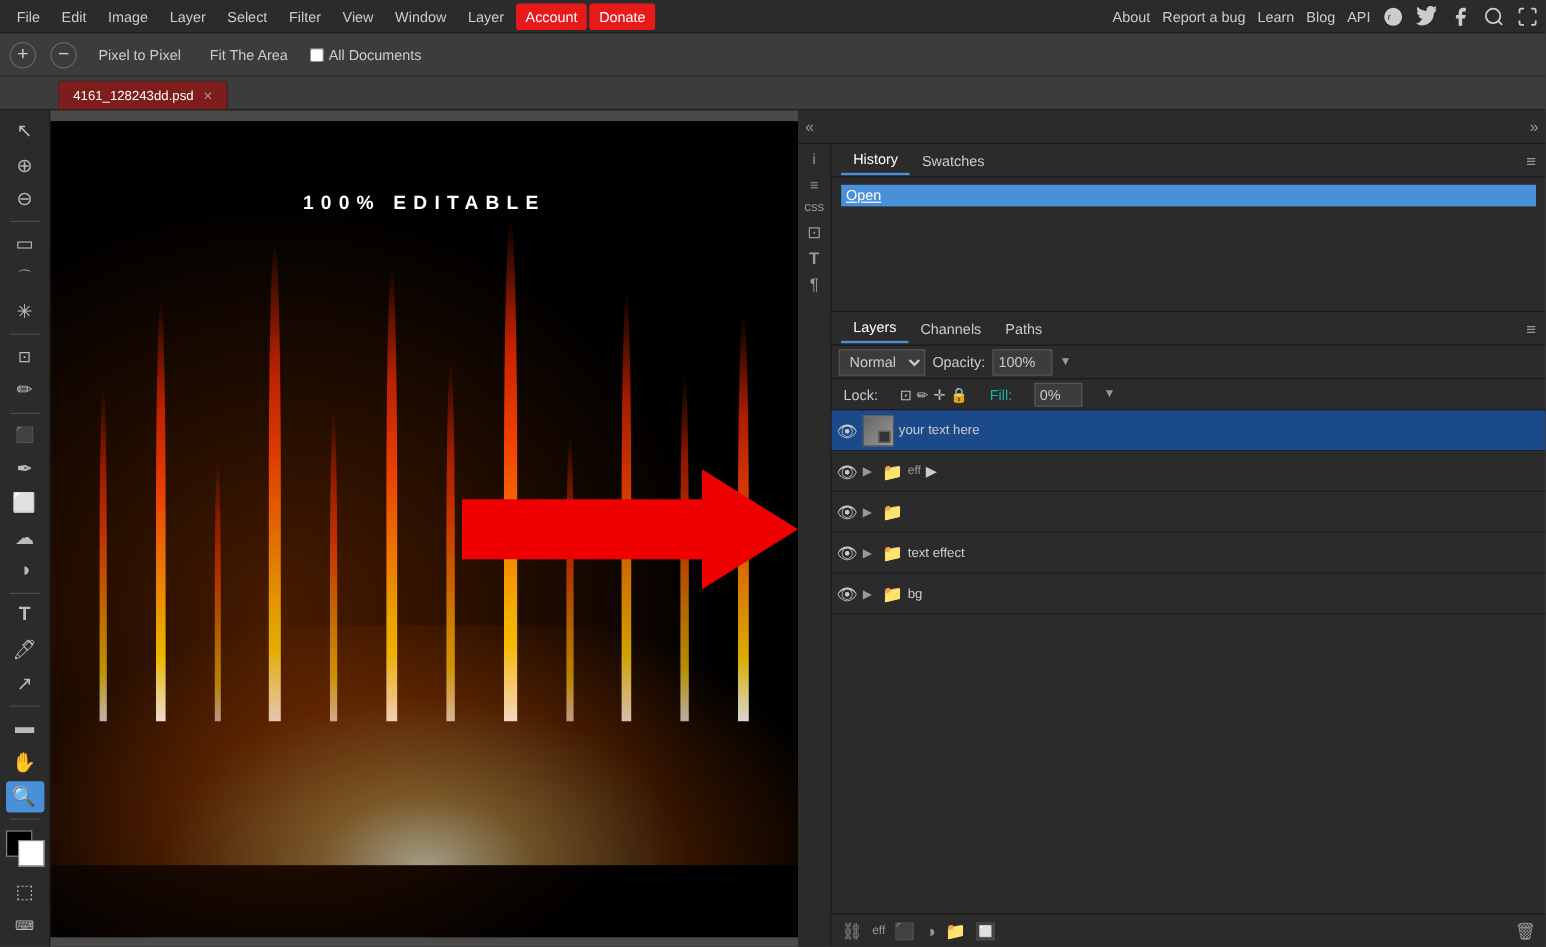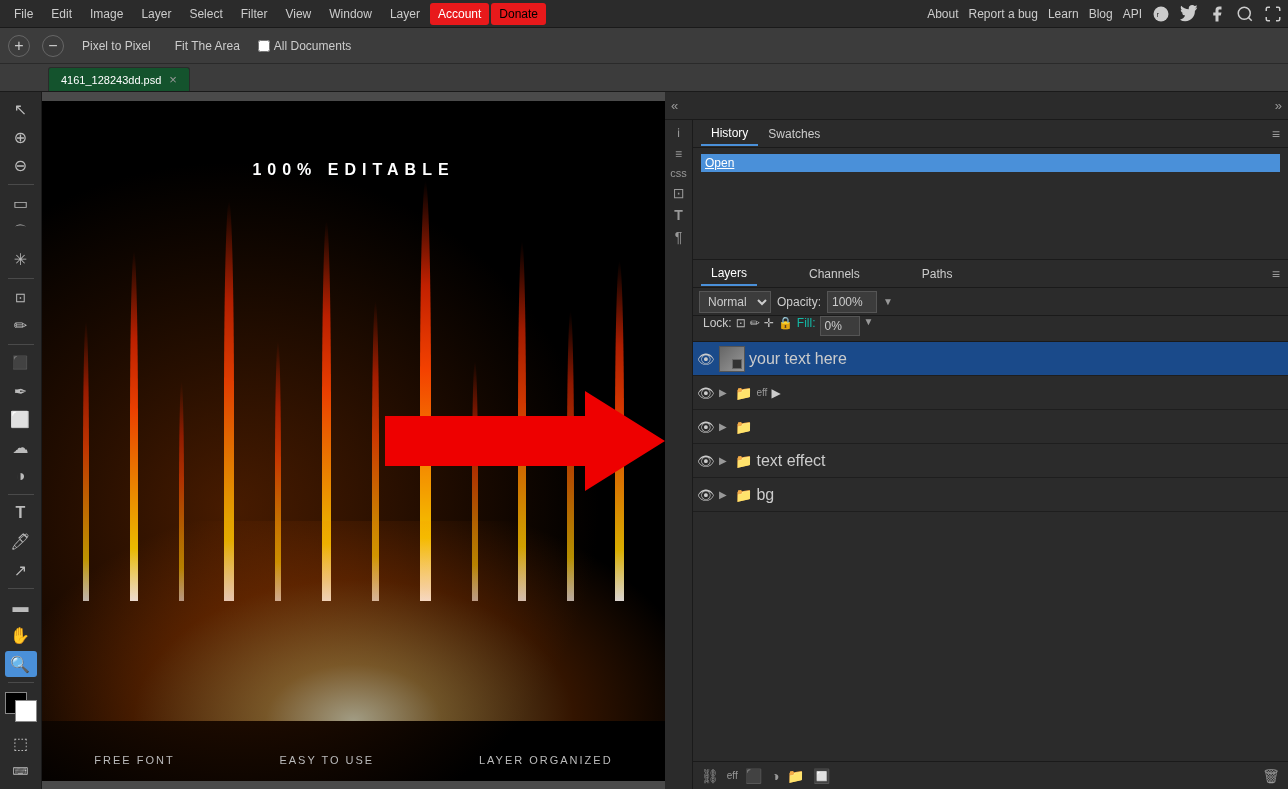--- a/index.html
+++ b/index.html
@@ -2,37 +2,37 @@
 <html><head>
   <meta charset="utf-8">
   <style>
     * { margin: 0; padding: 0; box-sizing: border-box; }
     body { width: 1288px; height: 789px; overflow: hidden; background: #3c3c3c; font-family: Arial, sans-serif; font-size: 12px; color: #ccc; display: flex; flex-direction: column; }
 
     
     #menubar { height: 28px; background: #2b2b2b; display: flex; align-items: center; padding: 0 6px; gap: 2px; border-bottom: 1px solid #1a1a1a; }
     .menu-item { padding: 4px 8px; color: #ccc; cursor: pointer; font-size: 12px; border-radius: 3px; white-space: nowrap; }
     .menu-item.active { background: #e8191b; color: #fff; }
-    .menu-item.donate { background: #e8191b; color: #000000; text-align: right; }
+    .menu-item.donate { background: #e8191b; color: #ffffff; text-align: right; }
     .menu-spacer { flex: 1; }
     .menu-right { display: flex; align-items: center; gap: 10px; }
     .menu-right-item { color: #ccc; cursor: pointer; font-size: 12px; }
     .social-icon { width: 18px; height: 18px; display: inline-flex; align-items: center; justify-content: center; color: #ccc; cursor: pointer; }
 
     
     #toolbar { height: 36px; background: #3c3c3c; display: flex; align-items: center; padding: 0 8px; gap: 12px; border-bottom: 1px solid #2a2a2a; }
     .toolbar-btn { display: flex; align-items: center; gap: 4px; color: #ccc; cursor: pointer; font-size: 12px; padding: 3px 6px; border-radius: 3px; }
     .zoom-btn { width: 22px; height: 22px; border-radius: 50%; display: flex; align-items: center; justify-content: center; color: #ccc; cursor: pointer; border: 1px solid #666; font-size: 14px; }
     .checkbox-label { display: flex; align-items: center; gap: 4px; color: #ccc; font-size: 12px; cursor: pointer; }
     input[type=checkbox] { width: 12px; height: 12px; }
 
     
     #tabbar { height: 28px; background: #3c3c3c; display: flex; align-items: flex-end; padding-left: 48px; border-bottom: 1px solid #1a1a1a; }
     .tab { height: 24px; padding: 0 12px; background: #505050; border: 1px solid #2a2a2a; border-bottom: none; display: flex; align-items: center; gap: 8px; font-size: 11px; color: #ccc; cursor: pointer; border-radius: 3px 3px 0 0; }
-    .tab.active { background: #14532d; color: #fff; }
+    .tab.active { background: #7f1d1d; color: #fff; }
     .tab-close { color: #999; cursor: pointer; font-size: 13px; }
 
     
     #main { display: flex; flex: 1; overflow: hidden; }
 
     
     #lefttoolbar { width: 42px; background: #2b2b2b; display: flex; flex-direction: column; align-items: center; padding: 4px 0; gap: 2px; border-right: 1px solid #1a1a1a; }
     .tool-btn { width: 32px; height: 28px; display: flex; align-items: center; justify-content: center; color: #bbb; cursor: pointer; border-radius: 3px; font-size: 16px; position: relative; }
     .tool-btn.active { background: #4a90d9; color: #fff; }
     .tool-separator { width: 26px; height: 1px; background: #4a4a4a; margin: 3px 0; }
@@ -55,47 +55,47 @@
     .panel-header { height: 28px; background: #2b2b2b; display: flex; align-items: center; padding: 0 8px; border-bottom: 1px solid #1a1a1a; }
     .panel-tab { padding: 4px 10px; font-size: 12px; color: #ccc; cursor: pointer; }
     .panel-tab.active { color: #fff; border-bottom: 2px solid #4a90d9; text-align: right; }
     .panel-menu { margin-left: auto; color: #999; cursor: pointer; font-size: 14px; }
     .panel-content { padding: 6px 8px; font-size: 12px; color: #999; }
     .history-item { padding: 2px 4px; color: #ccc; font-size: 12px; cursor: pointer; text-decoration: underline; }
     .history-item.active { background: #4a90d9; color: #fff; }
 
     
     #layers-panel { flex: 1; display: flex; flex-direction: column; }
-    .layers-header { height: 28px; background: #2b2b2b; display: flex; align-items: center; padding: 0 8px; border-bottom: 1px solid #1a1a1a; gap: 42px; }
+    .layers-header { height: 28px; background: #2b2b2b; display: flex; align-items: center; padding: 0 8px; border-bottom: 1px solid #1a1a1a; }
     .layers-tab { padding: 4px 10px; font-size: 12px; color: #ccc; cursor: pointer; }
     .layers-tab.active { color: #fff; border-bottom: 2px solid #4a90d9; }
 
     
     .blend-row { height: 28px; display: flex; align-items: center; padding: 0 6px; gap: 6px; border-bottom: 1px solid #1a1a1a; }
     select.blend-select { background: #3c3c3c; color: #ccc; border: 1px solid #555; padding: 2px 4px; font-size: 12px; height: 22px; cursor: pointer; }
     .opacity-label { font-size: 12px; color: #ccc; }
     .opacity-value { background: #3c3c3c; color: #ccc; border: 1px solid #555; padding: 2px 4px; font-size: 12px; width: 50px; height: 22px; display: flex; align-items: center; }
     .opacity-arrow { color: #999; font-size: 10px; cursor: pointer; }
 
     
-    .lock-row { height: 26px; display: flex; align-items: flex-start; padding: 0 6px; gap: 4px; border-bottom: 1px solid #1a1a1a; }
+    .lock-row { height: 26px; display: flex; align-items: center; padding: 0 6px; gap: 18px; border-bottom: 1px solid #1a1a1a; }
     .lock-label { font-size: 12px; color: #ccc; margin-left: 4px; }
     .fill-label { font-size: 12px; color: #14b8a6; }
     .fill-value { background: #3c3c3c; color: #ccc; border: 1px solid #555; padding: 2px 4px; font-size: 12px; width: 40px; height: 20px; display: flex; align-items: center; }
     .lock-icons { display: flex; gap: 4px; }
     .lock-icon-sm { font-size: 12px; color: #bbb; cursor: pointer; }
 
     
     .layer-row { height: 34px; display: flex; align-items: center; padding: 0 4px; gap: 4px; cursor: pointer; border-bottom: 1px solid #1e1e1e; position: relative; }
     .layer-row.selected { background: #1a4a8a; }
     .layer-visibility { font-size: 14px; color: #ccc; cursor: pointer; width: 18px; text-align: center; }
     .layer-expand { font-size: 10px; color: #999; cursor: pointer; width: 12px; }
     .layer-thumb { width: 26px; height: 26px; border: 1px solid #555; background: #555; display: flex; align-items: center; justify-content: center; font-size: 10px; flex-shrink: 0; }
     .layer-thumb-text { background: #777; }
-    .layer-name { font-size: 16px; color: #ccc; flex: 1; }
+    .layer-name { font-size: 11px; color: #ccc; flex: 1; }
     .layer-eff { font-size: 10px; color: #999; }
     .layer-arrow { font-size: 12px; color: #ccc; }
 
     
     .folder-icon { font-size: 14px; color: #c8a000; }
 
     
     #bottom-bar { height: 28px; background: #2b2b2b; display: flex; align-items: center; padding: 0 8px; gap: 8px; border-top: 1px solid #1a1a1a; }
     .bottom-icon { font-size: 14px; color: #999; cursor: pointer; }
 
@@ -282,25 +282,20 @@
           <div class="flame-line" style="height:360px; width:8px; opacity:0.8;"></div>
           <div class="flame-line" style="height:290px; width:7px; opacity:0.7;"></div>
           <div class="flame-line" style="height:340px; width:9px; opacity:0.85;"></div>
         </div>
 
         <div style="position:absolute; bottom:60px; left:0; right:0; height:200px; background: radial-gradient(ellipse at 50% 100%, rgba(255,255,220,0.6) 0%, rgba(255,200,100,0.4) 20%, rgba(255,100,0,0.2) 50%, transparent 80%);"></div>
 
 
         <div class="top-text-overlay" style="top:60px; letter-spacing:6px; font-weight:bold; color:#fff; font-size:16px; font-family:Arial,sans-serif; z-index:2;">100% EDITABLE</div>
 
-        <div class="bottom-labels">
-          <span class="bottom-label">FREE FONT</span>
-          <span class="bottom-label">EASY TO USE</span>
-          <span class="bottom-label">LAYER ORGANIZED</span>
-        </div>
       </div>
 
       <svg class="red-arrow" width="280" height="120" viewBox="0 0 280 120" style="position:absolute; right:0; top:50%; transform:translateY(-50%); pointer-events:none;">
         <polygon points="0,35 200,35 200,10 280,60 200,110 200,85 0,85" fill="#e00"></polygon>
       </svg>
     </div>
   </div>
 
   <div id="panels" style="width:300px; display:flex; flex-direction:column; background:#2b2b2b;">
 

